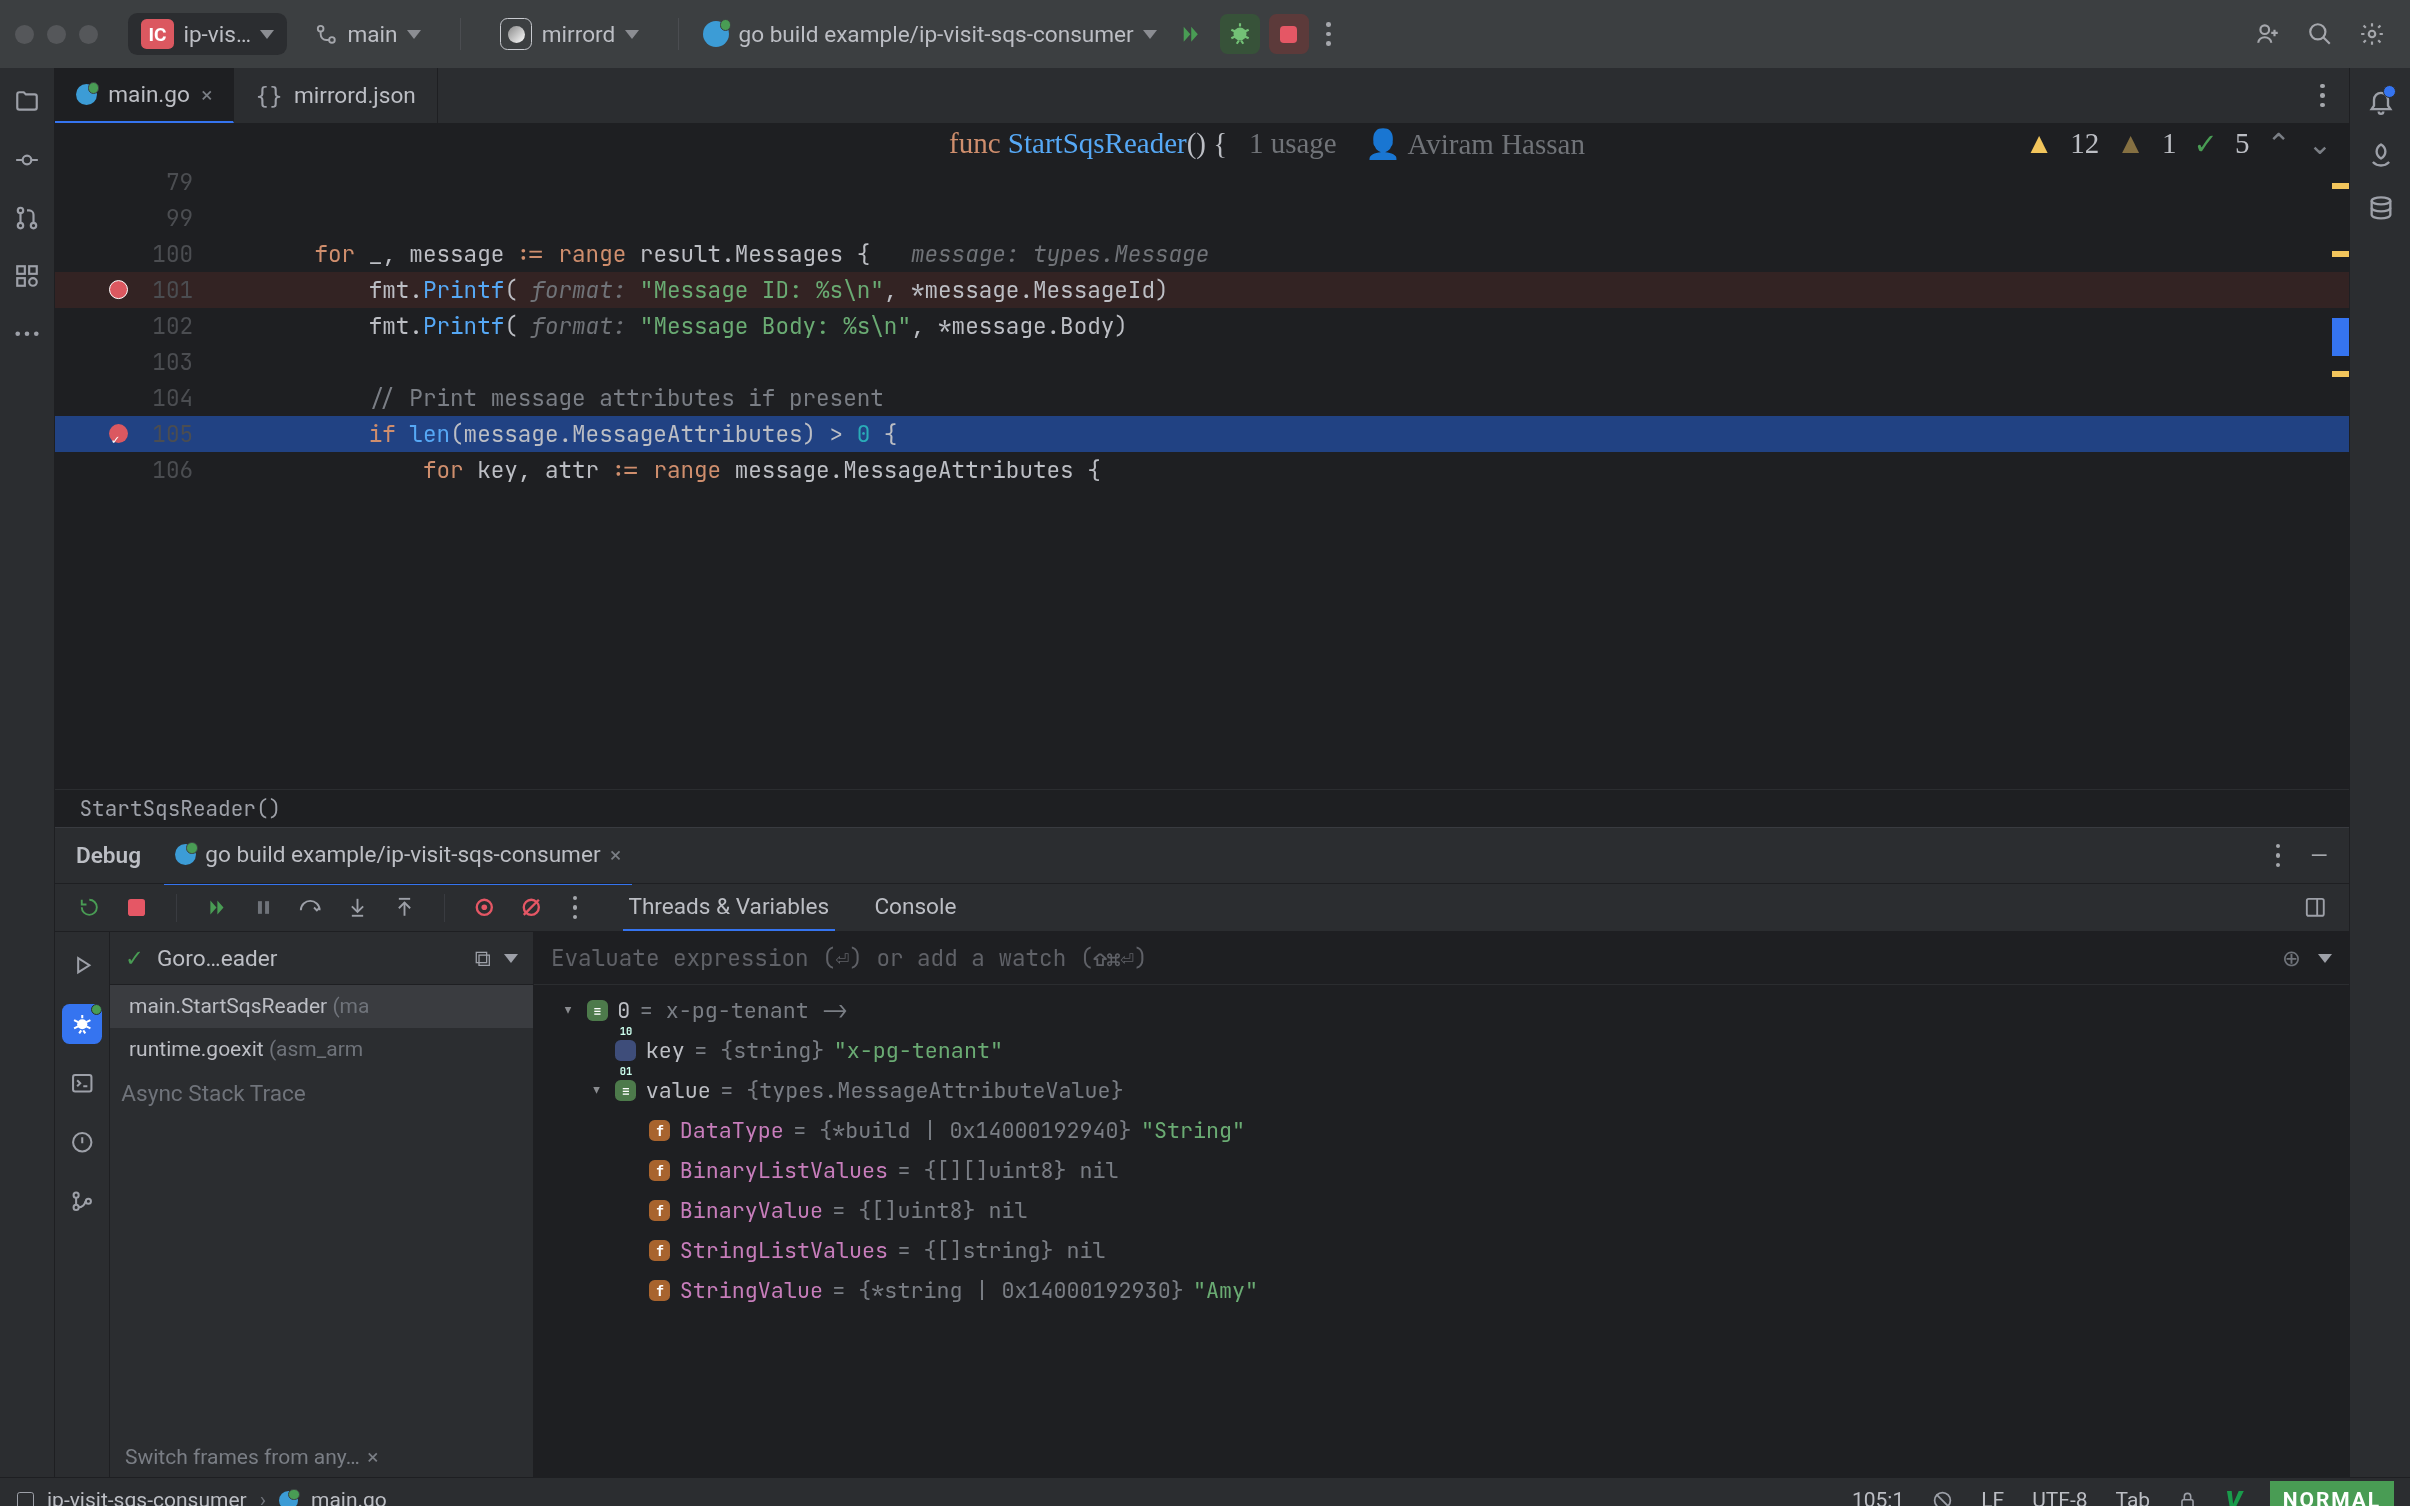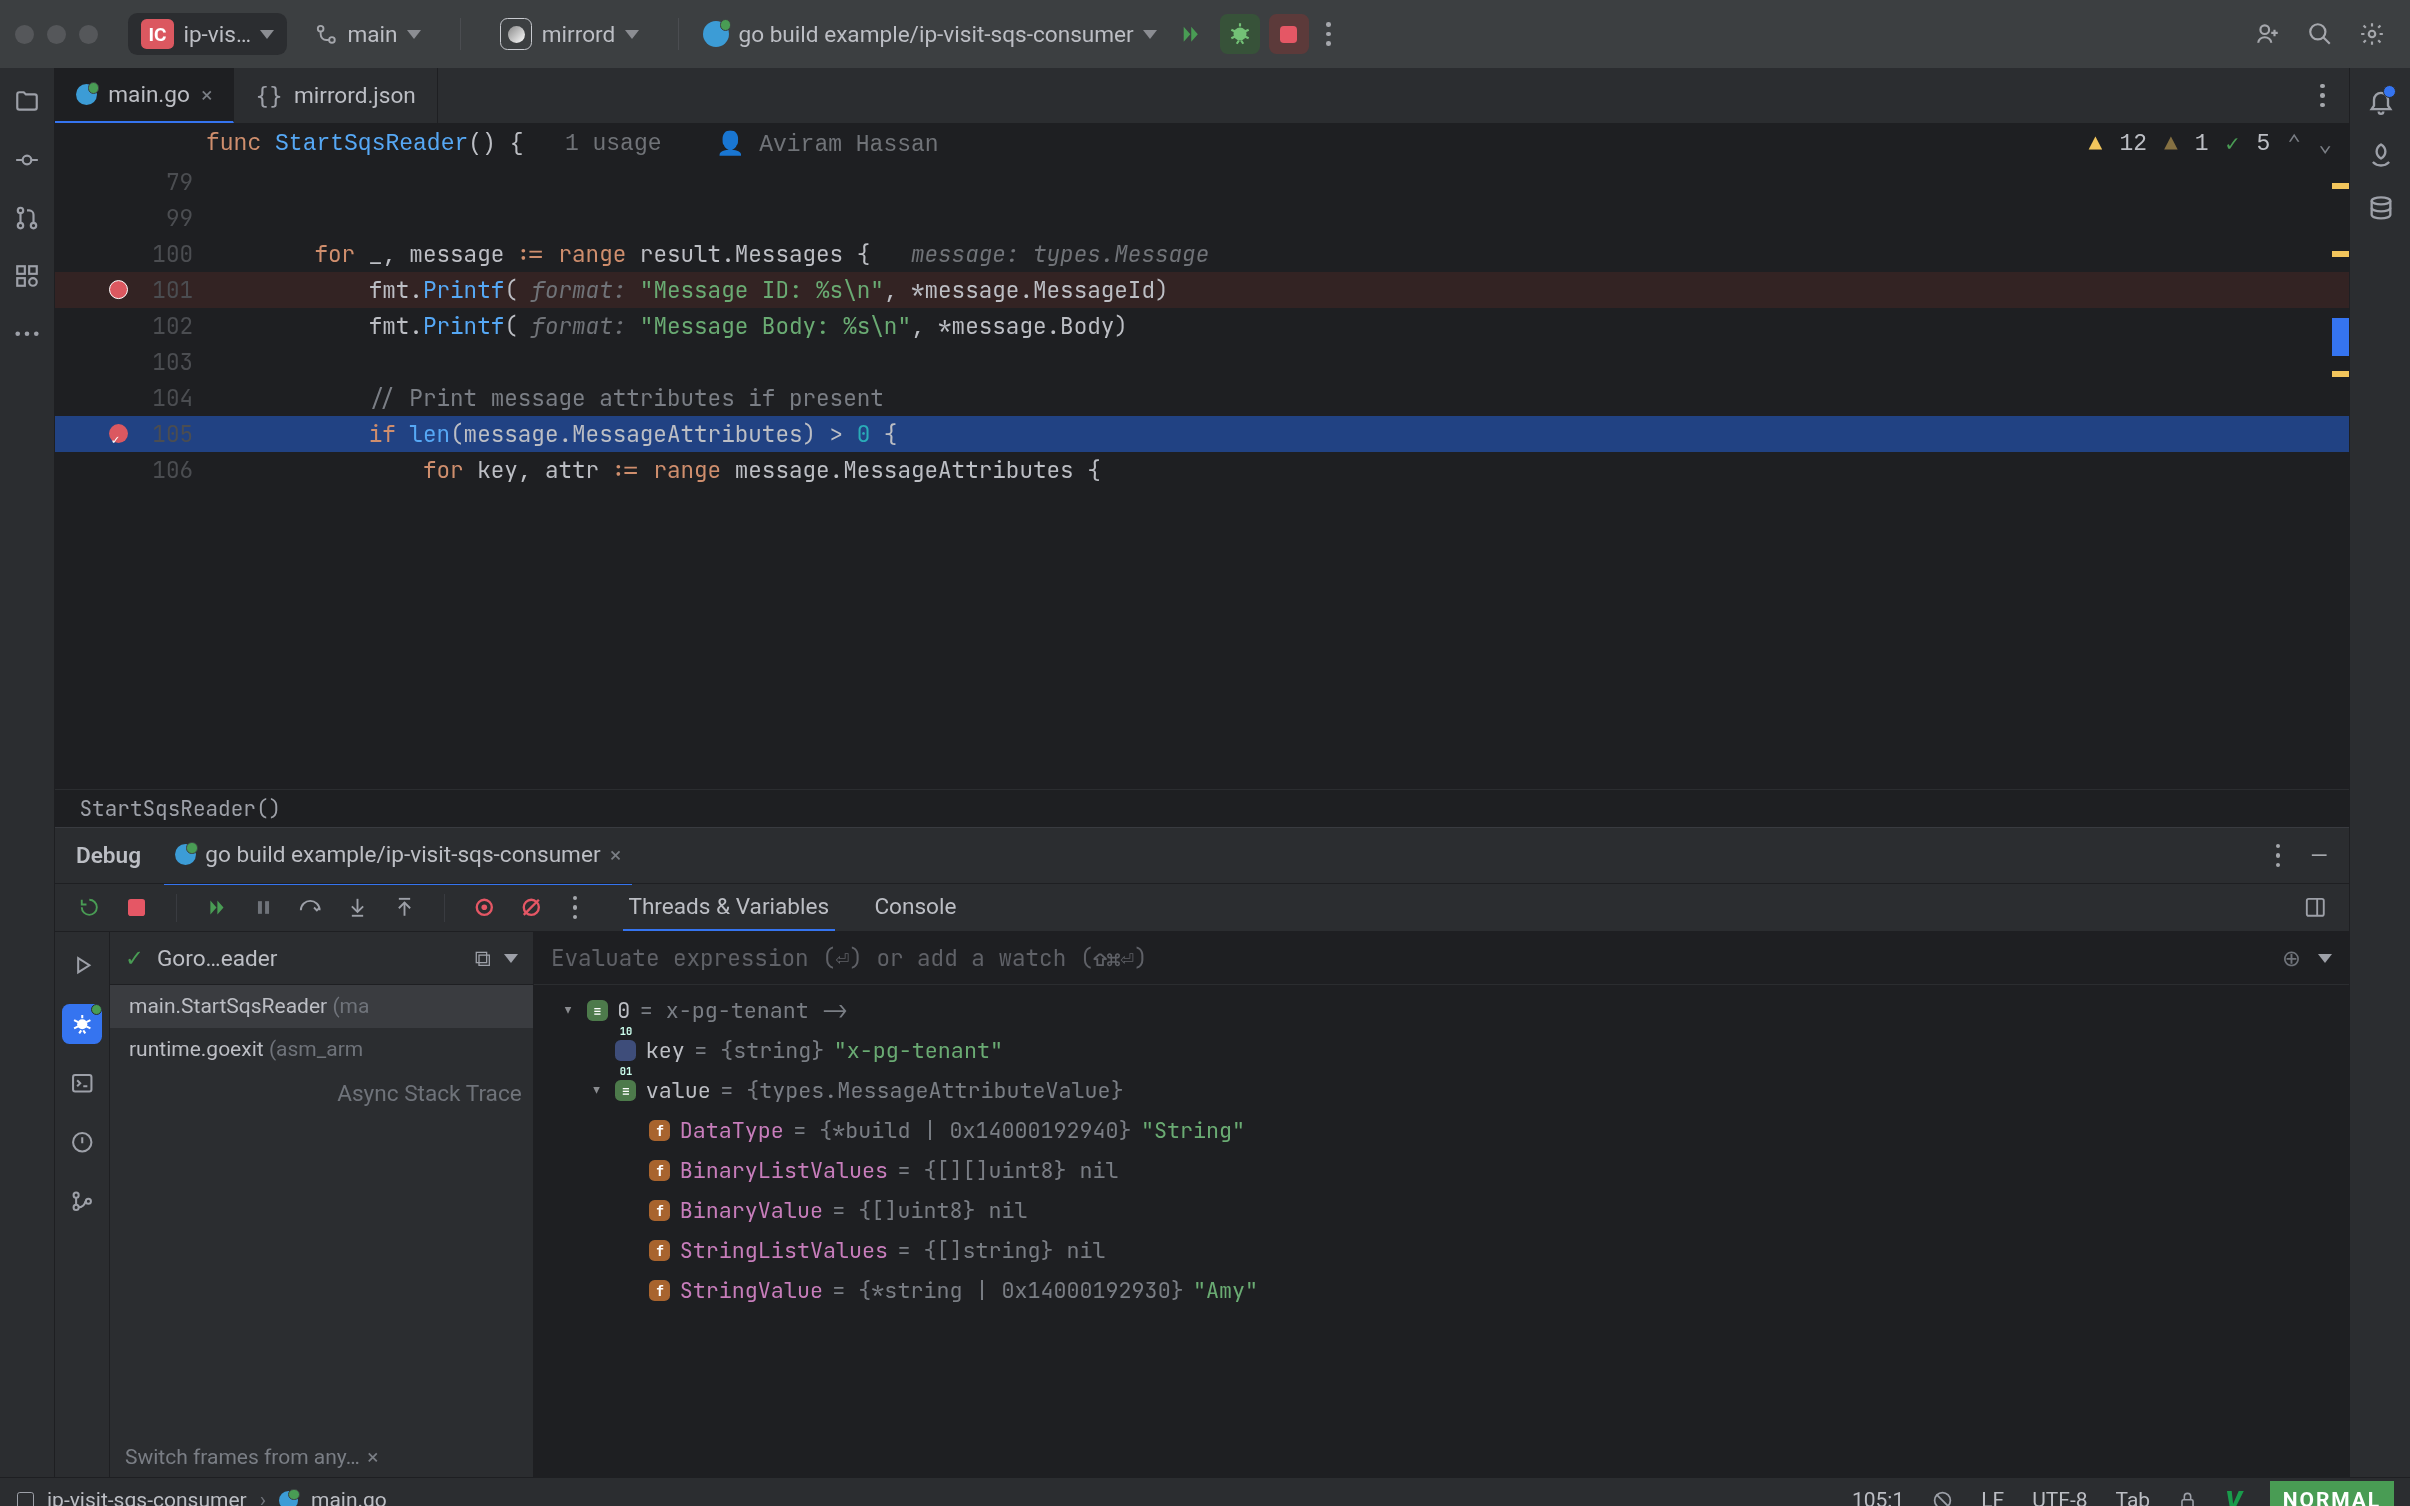--- a/index.html
+++ b/index.html
@@ -46,21 +46,21 @@
 .center{ flex:1; display:flex; flex-direction:column; background:#1E1F22; min-width:0;}
 
 .etabs{ height:55px; background:#2B2D30; display:flex; align-items:stretch; }
 .etab{ display:flex;align-items:center;gap:11.3px;padding:0 21px;color:#BCBEC4;border-right:0.9px solid #1E1F22; }
 .etab.active{ background:#1E1F22; border-bottom:2.8px solid #3574F0; }
 .close-x{ color:#7A7E85; font-size:21px;}
 .json-ico{ color:#9DA0A8; font-family:monospace;}
 .etabs-spacer{flex:1;}
 .etabs-menu{ display:flex;align-items:center;padding:0 17px;}
 
-.banner{ height:41px; display:flex;align-items:center;padding:0 21px 0 151px; font-family:Liberation Mono, monospace; font-size:23px; background:#1E1F22; position:relative;}
+.banner{ height:41px; display:flex;align-items:center;padding:0 21px 0 151px; font-family:Liberation Serif, serif; font-size:29px; background:#1E1F22; position:relative;justify-content:center;}
 .banner .right{ position:absolute; right:17px; display:flex; gap:17px; align-items:center;}
 .warn{ color:#F2C55C;}
 .errw{ color:#857042;}
 .okc{ color:#499C54;}
 .banner .p-chev{ color:#7A7E85;}
 
 .code{ flex:1 1 auto; min-height:0; font-family:"JetBrains Mono",Menlo,monospace; font-size:22.6px; line-height:36px; overflow:hidden; position:relative; background:#1E1F22;}
 .cl{ display:flex; }
 .gut{ width:151px; text-align:right; padding-right:13px; color:#4B4D51; position:relative; user-select:none; flex-shrink:0;}
 .gut .gnum{ display:inline-block;width:56px;}
@@ -91,21 +91,21 @@
 .dtab{ padding:9.4px 5.6px; color:#BCBEC4; font-size:22.6px;}
 .dtab.act{ border-bottom:2.8px solid #3574F0;}
 .dbody{ flex:1; display:flex; min-height:0;}
 .leftstack{ width:424px; border-right:0.9px solid #1E1F22; display:flex;flex-direction:column;}
 .lshead{ height:53px; display:flex;align-items:center;gap:13px;padding:0 15px;border-bottom:0.9px solid #1E1F22;}
 .lshead .chk{ color:#499C54;}
 .stacklist{ flex:1; overflow:hidden;}
 .sitem{ padding:9.4px 19px; white-space:nowrap; font-size:21px;}
 .sitem.sel{ background:#3A3C40;}
 .sitem .sub{ color:#6F737A;}
-.async{ color:#6F737A; padding:9.4px 11.3px;text-align:right;}
+.async{ color:#6F737A; padding:9.4px 11.3px;}
 .rightvars{ flex:1; display:flex;flex-direction:column; background:#1E1F22; min-width:0;}
 .exprbar{ height:53px; display:flex;align-items:center;padding:0 17px;gap:17px;border-bottom:0.9px solid #2B2D30;}
 .exprinput{ flex:1; color:#5F6167; font-family:"JetBrains Mono",Menlo,monospace; font-size:22.6px;}
 .addw{ color:#6F737A;}
 .tree{ flex:1; overflow:hidden; font-family:"JetBrains Mono",Menlo,monospace; font-size:21.7px; line-height:40px; padding:5.6px 0;}
 .node{ display:flex;align-items:center;gap:9.4px;white-space:nowrap;}
 .tw-chev{ width:19px;display:inline-flex;justify-content:center;color:#8A8C90;}
 .tw-chev.down::before{content:"▾";} .tw-chev.blank::before{content:" ";}
 .badge-s{ width:21px;height:21px;border-radius:5.6px;display:inline-flex;align-items:center;justify-content:center;font-size:14px;font-weight:700;}
 .bs-struct{ background:#4D7A4B; color:#fff;}

